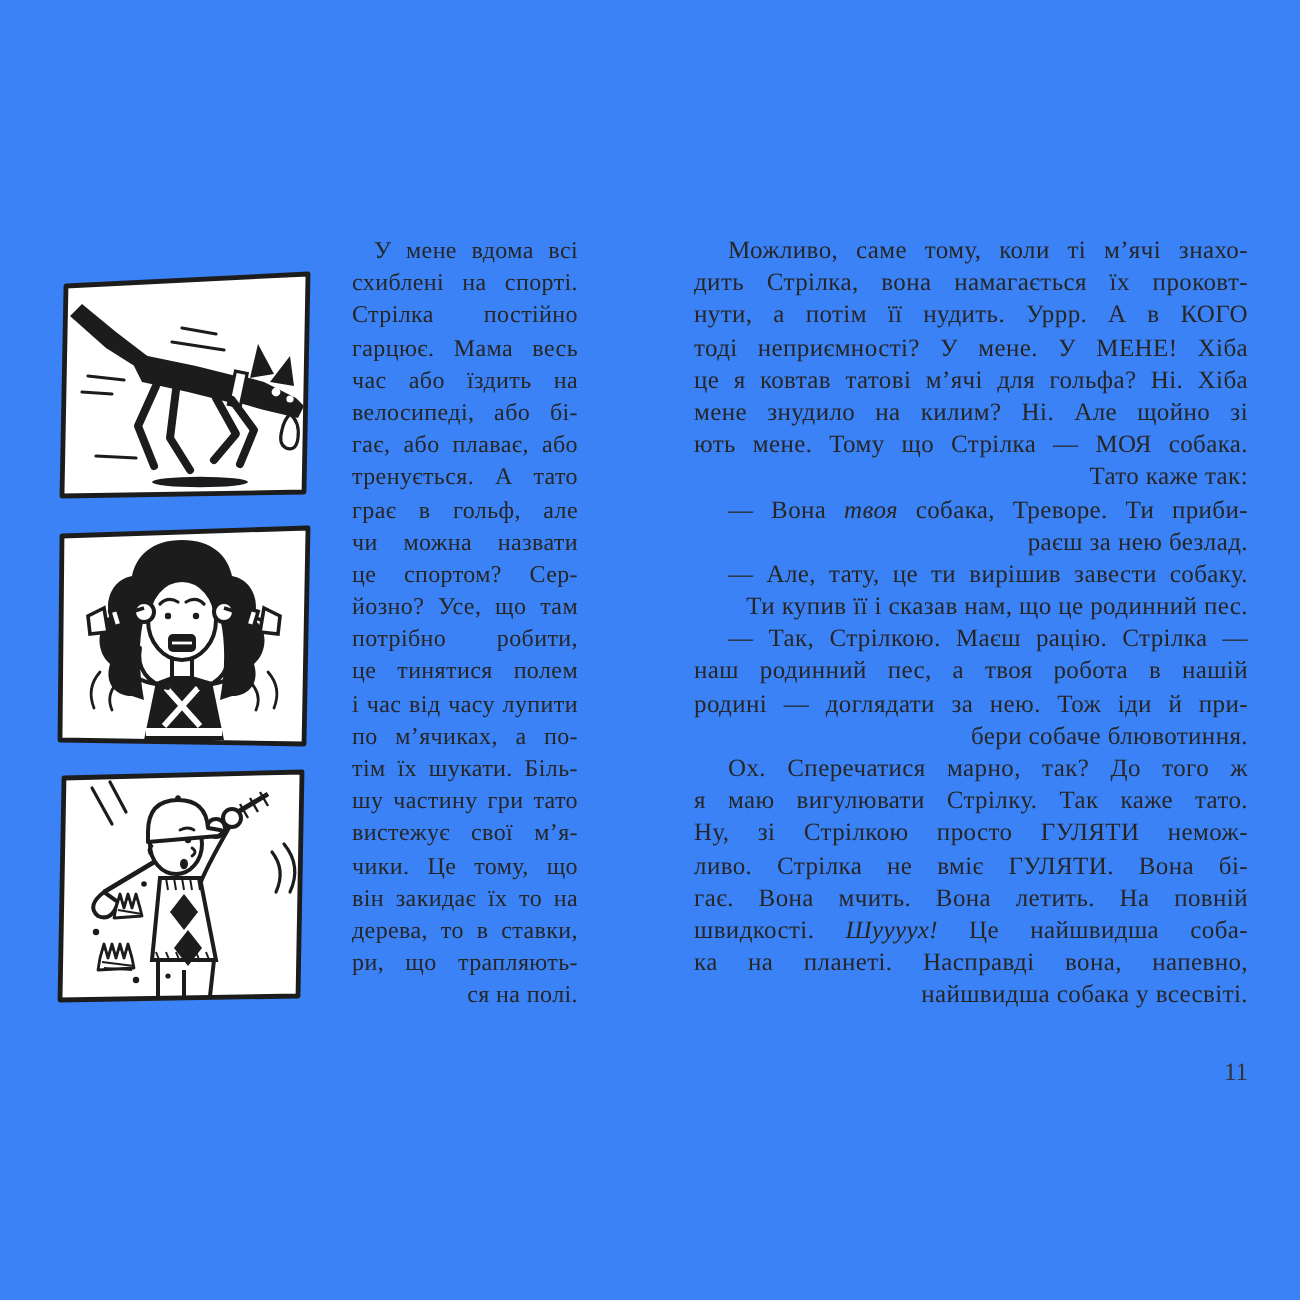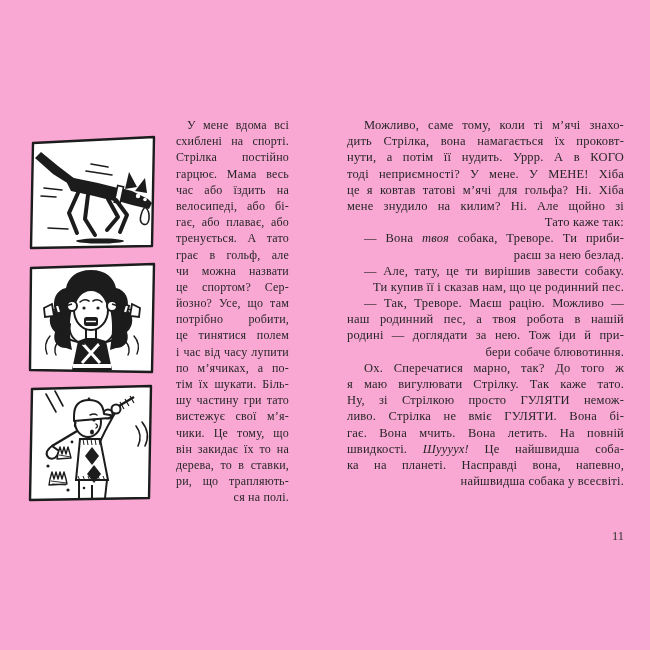--- a/index.html
+++ b/index.html
@@ -1,18 +1,18 @@
 <!DOCTYPE html>
 <html><head>
 <meta charset="utf-8">
 <style>
   html,body{margin:0;padding:0;}
   .page{
     position:relative; width:650px; height:650px;
-    background:#f9a8d4; overflow:hidden;
+    background:#3b82f6; overflow:hidden;
     font-family:"Liberation Serif","DejaVu Serif",serif;
     color:#262626;
   }
   .panel{position:absolute;}
   .frame{fill:#ffffff;stroke:#1c1c1c;stroke-width:2.4;stroke-linejoin:round;}
   .col{position:absolute; letter-spacing:0.2px;}
   .left-col{left:176px; top:117px; width:113px; font-size:12px;}
   .right-col{left:347px; top:117px; width:277px; font-size:12.5px;}
   .line{
     height:16.2px; line-height:16.2px;
@@ -210,32 +210,33 @@
     </div>
 
   <div class="col right-col">
     <div class="para">
         <div class="line">Можливо, саме тому, коли ті м’ячі знахо-</div>
         <div class="line">дить Стрілка, вона намагається їх проковт-</div>
         <div class="line">нути, а потім її нудить. Уррр. А в КОГО</div>
         <div class="line">тоді неприємності? У мене. У МЕНЕ! Хіба</div>
         <div class="line">це я ковтав татові м’ячі для гольфа? Ні. Хіба</div>
         <div class="line">мене знудило на килим? Ні. Але щойно зі</div>
+        <div class="line">ють мене. Тому що Стрілка — МОЯ собака.</div>
         <div class="line">Тато каже так:</div>
       </div>
     <div class="para">
         <div class="line">— Вона <em>твоя</em> собака, Треворе. Ти приби-</div>
         <div class="line">раєш за нею безлад.</div>
       </div>
     <div class="para">
         <div class="line">— Але, тату, це ти вирішив завести собаку.</div>
         <div class="line">Ти купив її і сказав нам, що це родинний пес.</div>
       </div>
     <div class="para">
-        <div class="line">— Так, Треворе. Маєш рацію. Можливо —</div>
+        <div class="line">— Так, Стрілкою. Маєш рацію. Стрілка —</div>
         <div class="line">наш родинний пес, а твоя робота в нашій</div>
         <div class="line">родині — доглядати за нею. Тож іди й при-</div>
         <div class="line">бери собаче блювотиння.</div>
       </div>
     <div class="para">
         <div class="line">Ох. Сперечатися марно, так? До того ж</div>
         <div class="line">я маю вигулювати Стрілку. Так каже тато.</div>
         <div class="line">Ну, зі Стрілкою просто ГУЛЯТИ немож-</div>
         <div class="line">ливо. Стрілка не вміє ГУЛЯТИ. Вона бі-</div>
         <div class="line">гає. Вона мчить. Вона летить. На повній</div>

